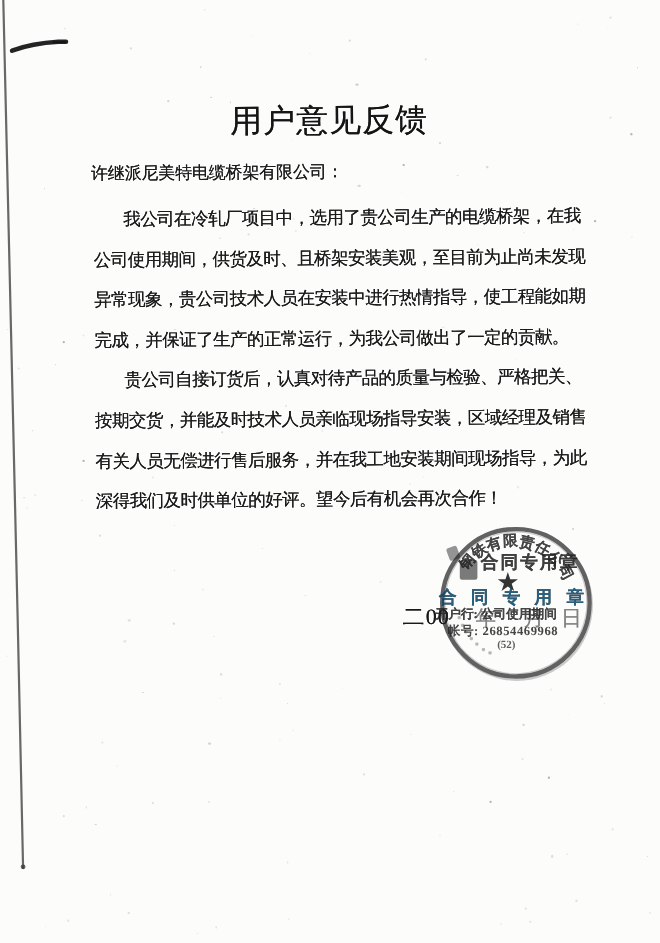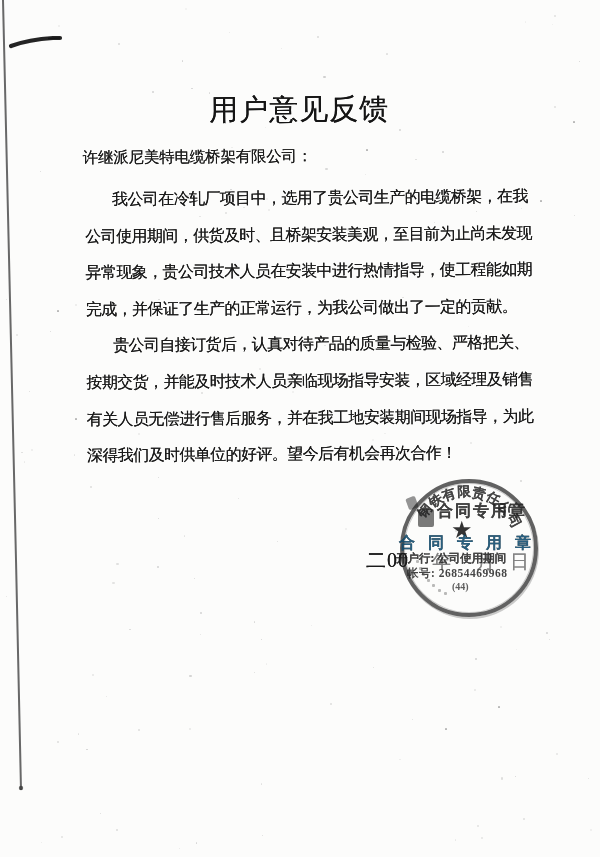--- a/index.html
+++ b/index.html
@@ -122,21 +122,21 @@
         <span class="arc-char" style="left: 497.844px; top: 499.488px; transform: rotate(46deg);">公</span>
         <span class="arc-char" style="left: 506.679px; top: 511.649px; transform: rotate(62deg);">司</span>
       </div>
     <div class="smudge" style="left:418px;top:509px;width:16px;height:18px;opacity:.75;"></div>
     <div class="smudge" style="left:407px;top:497px;width:10px;height:12px;opacity:.6;transform:rotate(-20deg);"></div>
     <div id="stamp-mill">合同专用章</div>
     <div id="stamp-star">★</div>
     <div id="stamp-seal-label">合同专用章</div>
     <div id="stamp-bank">开户行: 公司使用期间</div>
     <div id="stamp-account">帐号: 26854469968</div>
-    <div id="stamp-number">(44)</div>
+    <div id="stamp-number">(52)</div>
     <div id="bottom-marks">
         <div class="bottom-mark" style="left: 444.024px; top: 592.128px;"></div>
         <div class="bottom-mark" style="left: 437.679px; top: 588.611px;"></div>
         <div class="bottom-mark" style="left: 431.885px; top: 584.245px;"></div>
         <div class="bottom-mark" style="left: 426.755px; top: 579.115px;"></div>
         <div class="bottom-mark" style="left: 422.389px; top: 573.321px;"></div>
         <div class="bottom-mark" style="left: 418.872px; top: 566.976px;"></div>
         <div class="bottom-mark" style="left: 416.272px; top: 560.203px;"></div>
       </div>
   </div>

